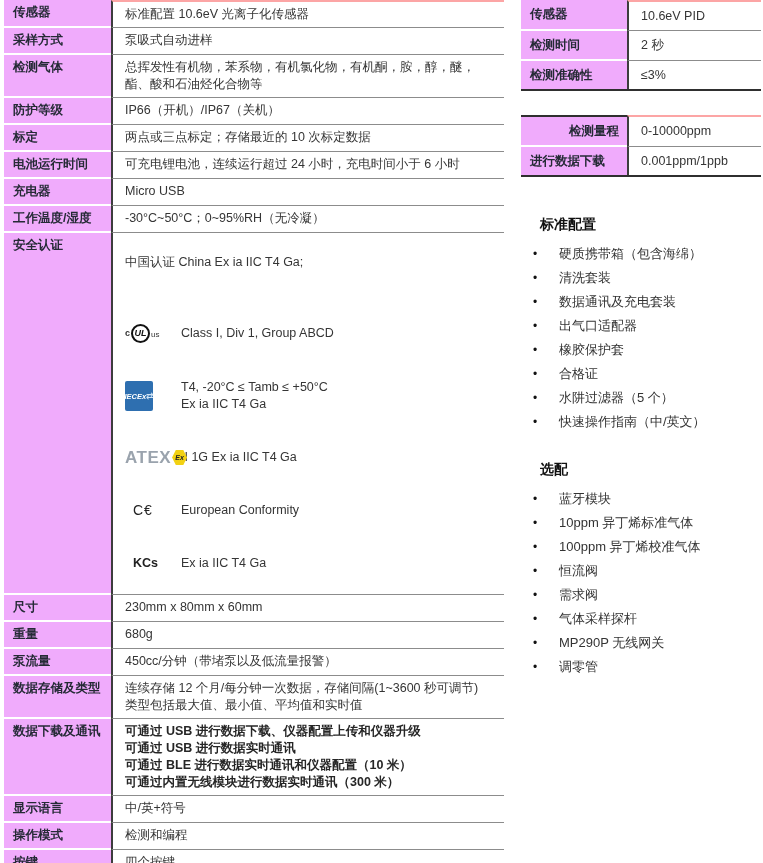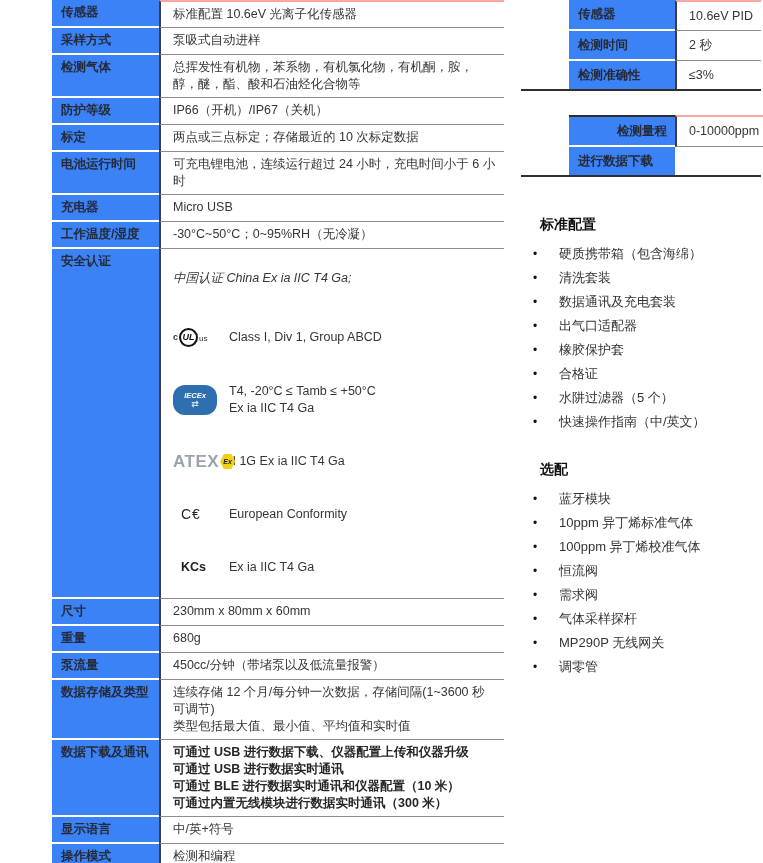--- a/index.html
+++ b/index.html
@@ -9,60 +9,59 @@
     color:#333;
     -webkit-font-smoothing:antialiased;
   }
   .sheet{display:flex;padding:0 0 0 4px;box-sizing:border-box;width:763px;}
 
   
   .ltable{width:500px;border-bottom:2px solid #2f2f2f;}
   .srow{display:flex;align-items:stretch;}
   .srow .lab{
     width:107px;min-width:107px;box-sizing:border-box;
-    background:#3b82f6;
+    background:#f0abfc;
     font-weight:bold;color:#252a36;
     padding:4px 6px 4px 9px;
     font-size:12.5px;line-height:17px;
     border-bottom:2px solid #ffffff;
-    margin-left:48px;
   }
   .srow .val{
     flex:1;box-sizing:border-box;
     border-left:2px solid #3d3d3d;
     border-bottom:1px solid #8c8c8c;
     padding:4px 8px 4px 12px;
     font-size:12.5px;line-height:17px;color:#353535;
     white-space:pre-line;
   }
   .srow.first .val{border-top:2px solid #fca5a5;}
   .srow.last .lab{border-bottom:none;}
   .srow.last .val{border-bottom:none;}
   .val.bold{font-weight:bold;color:#262626;}
 
   
   .cert-val{display:block;}
-  .cert-head{margin-bottom:6px;font-style:italic;}
+  .cert-head{margin-bottom:18px;}
   .cert-item{display:flex;align-items:center;margin:1px 0;}
   .icon-col{width:56px;min-width:56px;display:flex;align-items:center;justify-content:flex-start;}
   .cert-text{white-space:pre-line;}
   
   .ul-wrap{display:inline-flex;align-items:center;}
   .ul-c{font-size:9px;font-weight:bold;margin-right:1px;}
   .ul-circle{
     width:19px;height:19px;border:2px solid #111;border-radius:50%;
     display:inline-flex;align-items:center;justify-content:center;
     font-size:9px;font-weight:bold;font-style:italic;color:#111;box-sizing:border-box;
   }
   .ul-us{font-size:8px;font-weight:normal;align-self:flex-end;margin-left:1px;}
   
   .iecex-box{
-    width:44px;height:30px;background:#2e6fb0;color:#fff;
-    display:inline-flex;flex-direction:column;align-items:center;justify-content:center;
-    font-size:7.5px;font-style:italic;font-weight:bold;border-radius:12px;line-height:9px;
+    width:28px;height:30px;background:#2e6fb0;color:#fff;
+    display:inline-flex;flex-direction:row;align-items:center;justify-content:center;
+    font-size:7.5px;font-style:italic;font-weight:bold;border-radius:2px;line-height:9px;
   }
   .iecex-arrow{font-size:9px;font-style:normal;color:#cfe3f5;}
   
   .atex-wrap{display:inline-flex;align-items:center;}
   .atex-word{font-weight:bold;font-size:17px;color:#9aa3ad;letter-spacing:0.5px;}
   .atex-hex{
     width:15px;height:15px;margin-left:1px;background:#f2d113;
     clip-path:polygon(25% 0,75% 0,100% 50%,75% 100%,25% 100%,0 50%);
     display:inline-flex;align-items:center;justify-content:center;
     font-size:7px;font-style:italic;font-weight:bold;color:#222;
@@ -266,20 +265,21 @@
 
     <div class="rtable gap topline">
 
         <div class="srow first">
           <div class="lab">检测量程</div>
           <div class="val">0-10000ppm</div>
         </div>
 
         <div class="srow last">
           <div class="lab">进行数据下载</div>
+          <div class="val">0.001ppm/1ppb</div>
         </div>
       </div>
 
     <div class="sec-standard">
       <div class="rsec-title">标准配置</div>
       <ul class="blist">
 
           <li>
             <span class="bullet">•</span>
             <span>硬质携带箱（包含海绵）</span>

